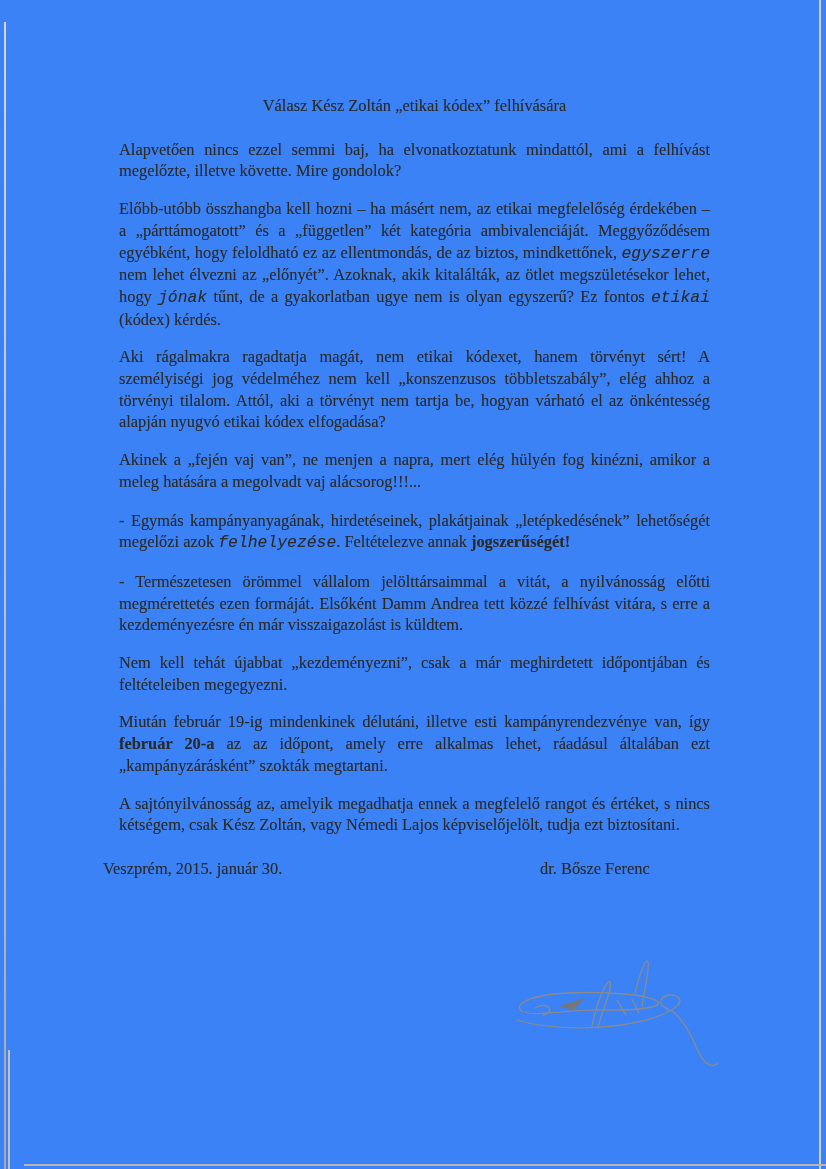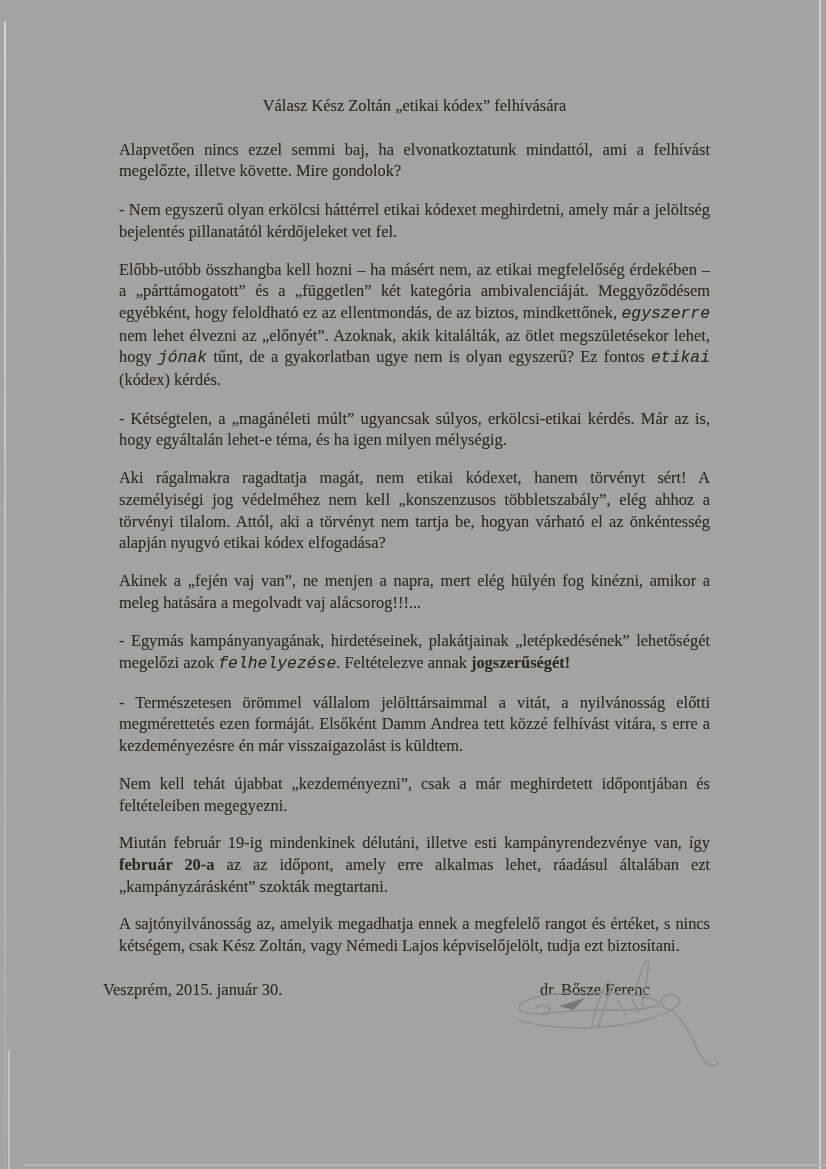--- a/index.html
+++ b/index.html
@@ -1,21 +1,21 @@
 <!DOCTYPE html>
 <html><head>
 <meta charset="utf-8">
 <style>
   html,body{margin:0;padding:0;}
   body{
     width:826px;height:1169px;overflow:hidden;position:relative;
     background:#fdfdfc;
     font-family:"Liberation Serif","DejaVu Serif",serif;
   }
-  .page{position:absolute;inset:0;background:#a3a3a3;}
+  .page{position:absolute;inset:0;background:#3b82f6;}
   
   .scan-edge{position:absolute;background:#bdbdbd;}
   .scan-edge.left{left:4px;top:22px;bottom:0;width:2px;background:linear-gradient(#d6d6d6,#a8a8a8);}
   .scan-edge.left2{left:8px;top:1050px;bottom:0;width:2px;background:#c2c2c2;}
   .scan-edge.right{right:5px;top:0;bottom:0;width:2px;background:#cfcfcf;}
   .scan-edge.bottom{left:24px;right:0;bottom:3px;height:2px;background:#b6b6b6;}
   .content{
     position:absolute;left:103px;top:95px;width:623px;
     color:#2b2a27;font-size:16.4px;line-height:21.7px;
     text-align:justify;
@@ -41,23 +41,21 @@
 <div class="page">
   <div class="scan-edge left"></div>
   <div class="scan-edge left2"></div>
   <div class="scan-edge right"></div>
   <div class="scan-edge bottom"></div>
 
   <div class="content">
     <h1 class="title">Válasz Kész Zoltán „etikai kódex” felhívására</h1>
     <div id="paragraphs">
         <p class="para"><span>Alapvetően nincs ezzel semmi baj, ha elvonatkoztatunk mindattól, ami a felhívást megelőzte, illetve követte. Mire gondolok?</span></p>
-        <p class="para gap"><span>- Nem egyszerű olyan erkölcsi háttérrel etikai kódexet meghirdetni, amely már a jelöltség bejelentés pillanatától kérdőjeleket vet fel.</span></p>
         <p class="para"><span>Előbb-utóbb összhangba kell hozni – ha másért nem, az etikai megfelelőség érdekében – a „párttámogatott” és a „független” két kategória ambivalenciáját. Meggyőződésem egyébként, hogy feloldható ez az ellentmondás, de az biztos, mindkettőnek, </span><span class="seg-i">egyszerre</span><span> nem lehet élvezni az „előnyét”. Azoknak, akik kitalálták, az ötlet megszületésekor lehet, hogy </span><span class="seg-i">jónak</span><span> tűnt, de a gyakorlatban ugye nem is olyan egyszerű? Ez fontos </span><span class="seg-i">etikai</span><span> (kódex) kérdés.</span></p>
-        <p class="para gap"><span>- Kétségtelen, a „magánéleti múlt” ugyancsak súlyos, erkölcsi-etikai kérdés. Már az is, hogy egyáltalán lehet-e téma, és ha igen milyen mélységig.</span></p>
         <p class="para"><span>Aki rágalmakra ragadtatja magát, nem etikai kódexet, hanem törvényt sért! A személyiségi jog védelméhez nem kell „konszenzusos többletszabály”, elég ahhoz a törvényi tilalom. Attól, aki a törvényt nem tartja be, hogyan várható el az önkéntesség alapján nyugvó etikai kódex elfogadása?</span></p>
         <p class="para"><span>Akinek a „fején vaj van”, ne menjen a napra, mert elég hülyén fog kinézni, amikor a meleg hatására a megolvadt vaj alácsorog!!!...</span></p>
         <p class="para gap"><span>- Egymás kampányanyagának, hirdetéseinek, plakátjainak „letépkedésének” lehetőségét megelőzi azok </span><span class="seg-i">felhelyezése</span><span>. Feltételezve annak </span><span class="seg-bi">jogszerűségét!</span></p>
         <p class="para gap"><span>- Természetesen örömmel vállalom jelölttársaimmal a vitát, a nyilvánosság előtti megmérettetés ezen formáját. Elsőként Damm Andrea tett közzé felhívást vitára, s erre a kezdeményezésre én már visszaigazolást is küldtem.</span></p>
         <p class="para"><span>Nem kell tehát újabbat „kezdeményezni”, csak a már meghirdetett időpontjában és feltételeiben megegyezni.</span></p>
         <p class="para"><span>Miután február 19-ig mindenkinek délutáni, illetve esti kampányrendezvénye van, így </span><span class="seg-b">február 20-a</span><span> az az időpont, amely erre alkalmas lehet, ráadásul általában ezt „kampányzárásként” szokták megtartani.</span></p>
         <p class="para"><span>A sajtónyilvánosság az, amelyik megadhatja ennek a megfelelő rangot és értéket, s nincs kétségem, csak Kész Zoltán, vagy Némedi Lajos képviselőjelölt, tudja ezt biztosítani.</span></p>
       </div>
     <div class="footer">
       <span class="date">Veszprém, 2015. január 30.</span>

